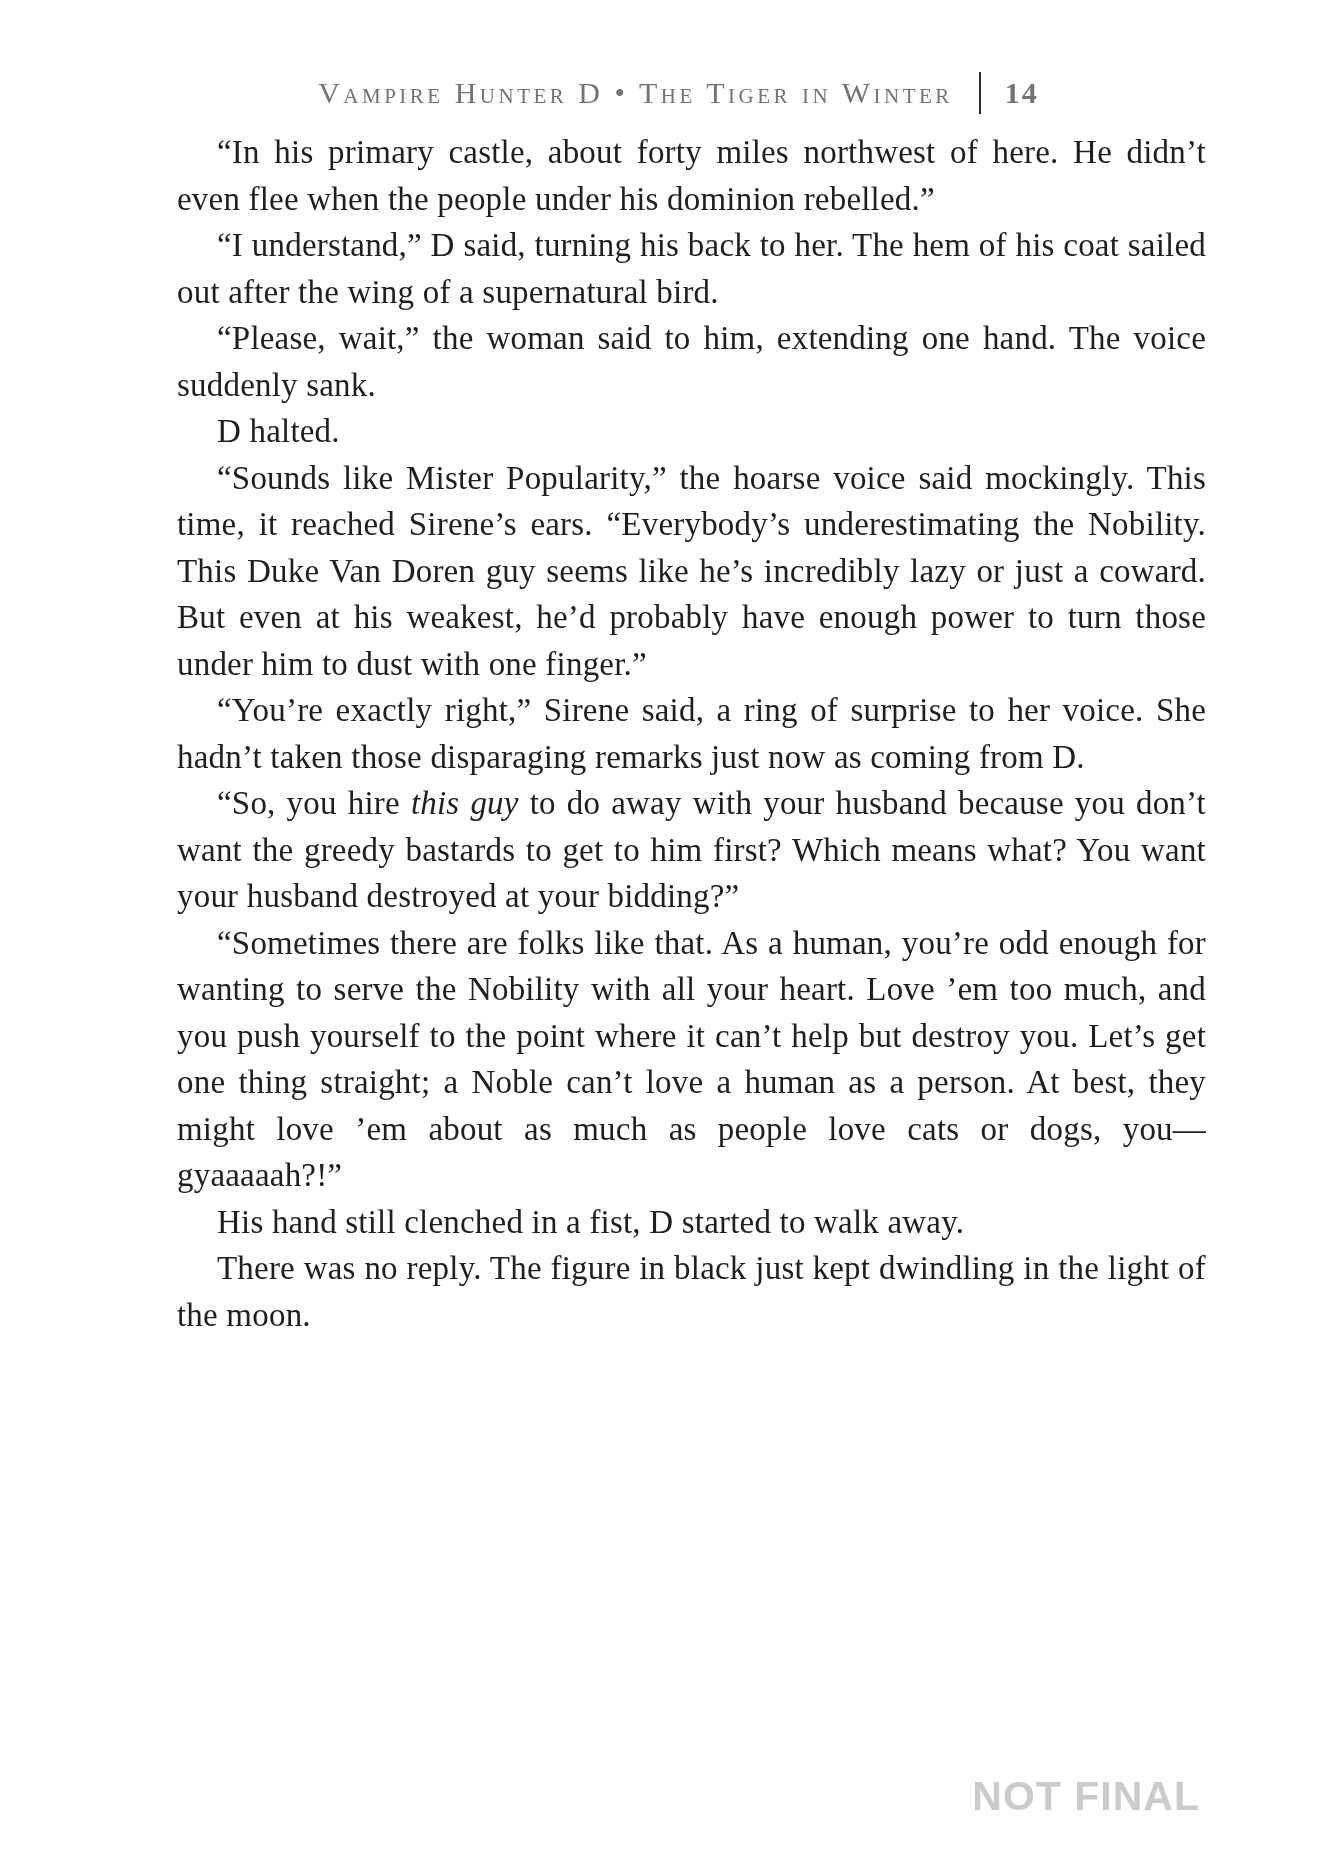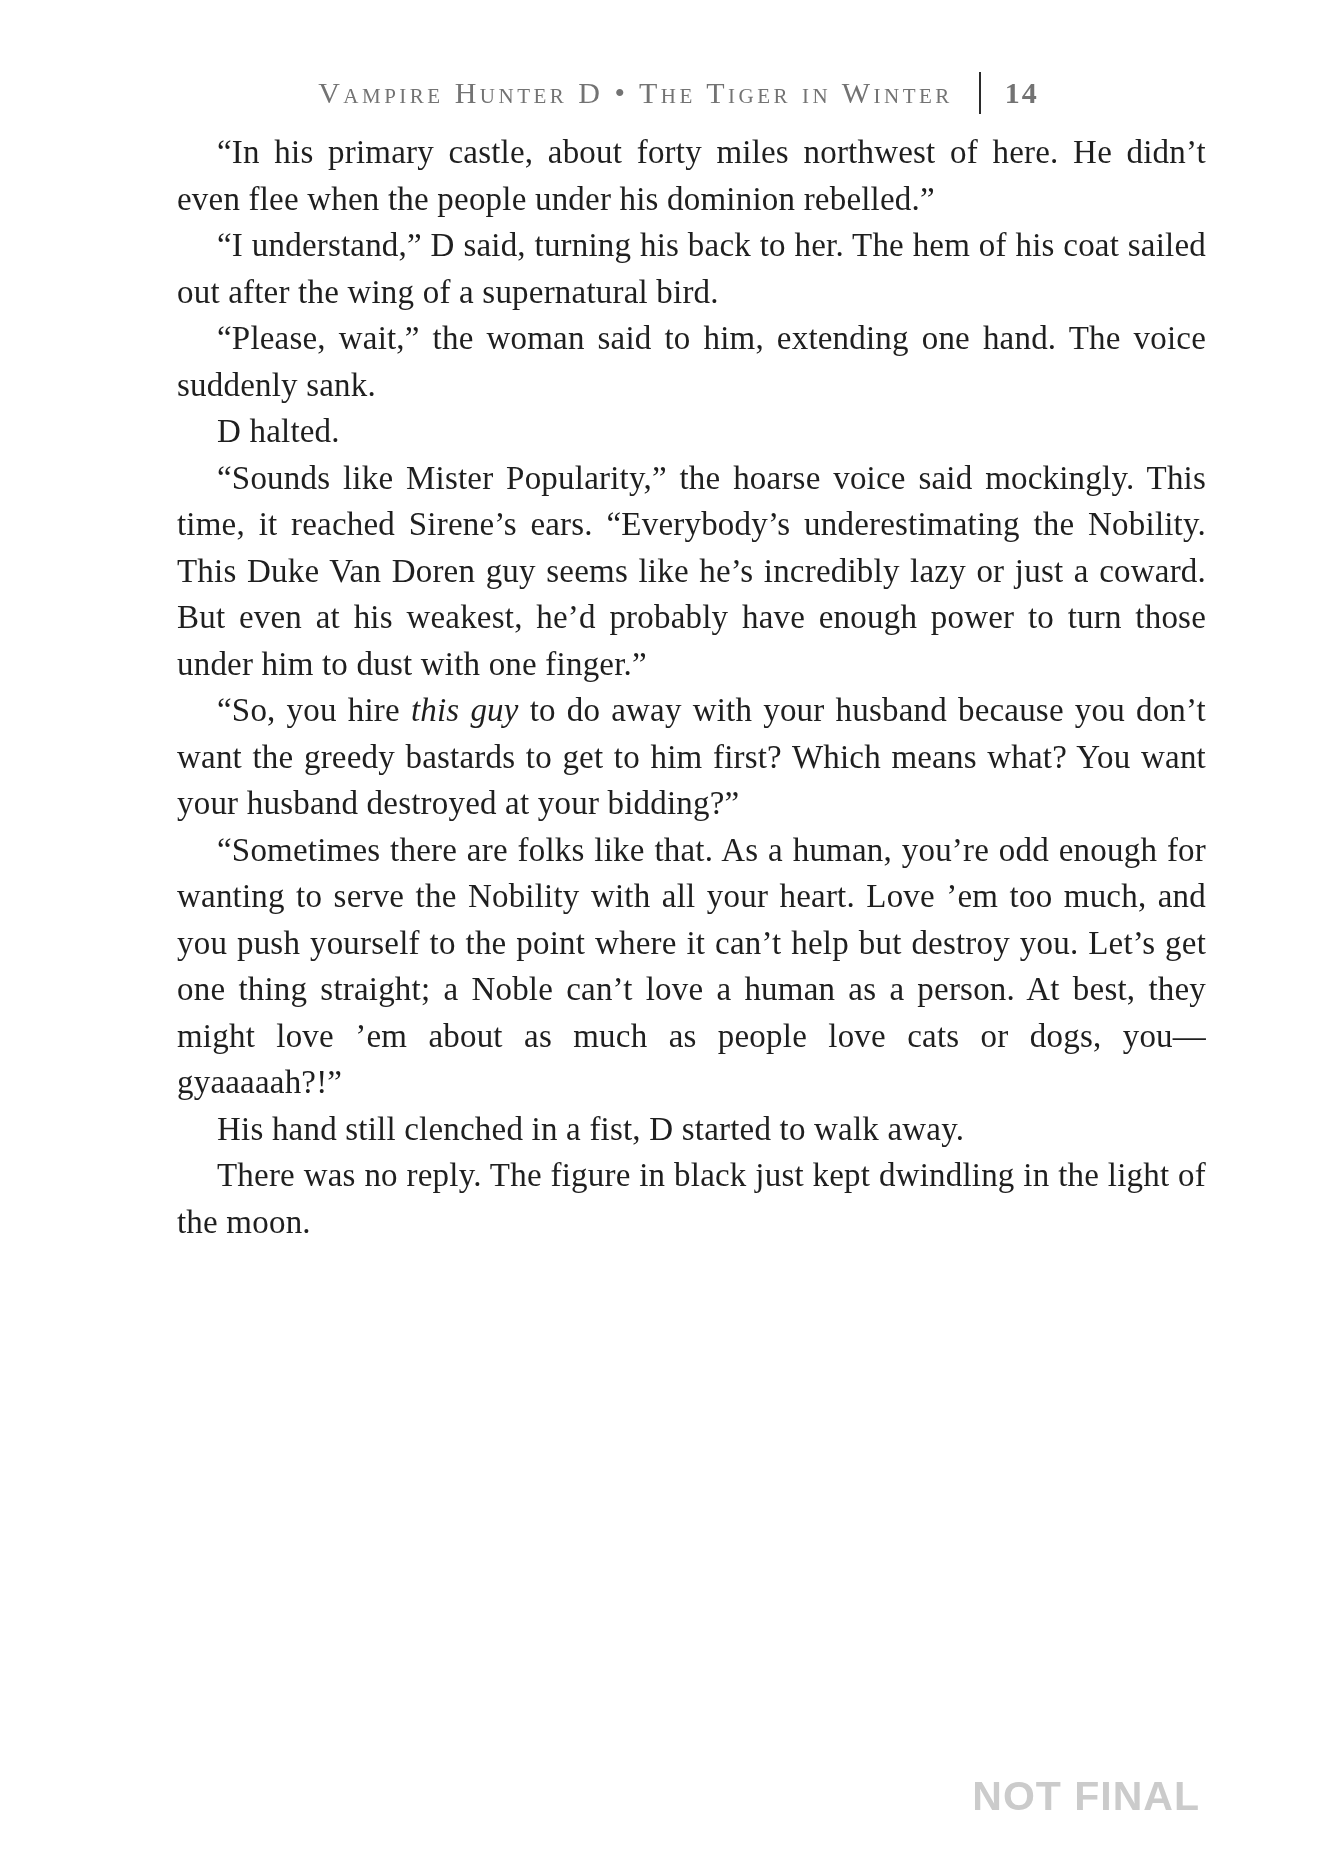--- a/index.html
+++ b/index.html
@@ -82,20 +82,21 @@
     <span class="hdr-divider"></span>
     <span class="page-number">14</span>
   </header>
 
   <main class="page-body">
       <p class="para"><span>“In his primary castle, about forty miles northwest of here. He didn’t even flee when the people under his dominion rebelled.”</span></p>
       <p class="para"><span>“I understand,” D said, turning his back to her. The hem of his coat sailed out after the wing of a supernatural bird.</span></p>
       <p class="para"><span>“Please, wait,” the woman said to him, extending one hand. The voice suddenly sank.</span></p>
       <p class="para"><span>D halted.</span></p>
       <p class="para"><span>“Sounds like Mister Popularity,” the hoarse voice said mockingly. This time, it reached Sirene’s ears. “Everybody’s underestimating the Nobility. This Duke Van Doren guy seems like he’s incredibly lazy or just a coward. But even at his weakest, he’d probably have enough power to turn those under him to dust with one finger.”</span></p>
+      <p class="para"><span>“You’re exactly right,” Sirene said, a ring of surprise to her voice. She hadn’t taken those disparaging remarks just now as coming from D.</span></p>
       <p class="para"><span>“So, you hire </span><span class="italic">this guy</span><span> to do away with your husband because you don’t want the greedy bastards to get to him first? Which means what? You want your husband destroyed at your bidding?”</span></p>
       <p class="para"><span>“Sometimes there are folks like that. As a human, you’re odd enough for wanting to serve the Nobility with all your heart. Love ’em too much, and you push yourself to the point where it can’t help but destroy you. Let’s get one thing straight; a Noble can’t love a human as a person. At best, they might love ’em about as much as people love cats or dogs, you—gyaaaaah?!”</span></p>
       <p class="para"><span>His hand still clenched in a fist, D started to walk away.</span></p>
       <p class="para"><span>There was no reply. The figure in black just kept dwindling in the light of the moon.</span></p>
     </main>
 
   <div class="watermark">NOT FINAL</div>
 
 </div>
 

